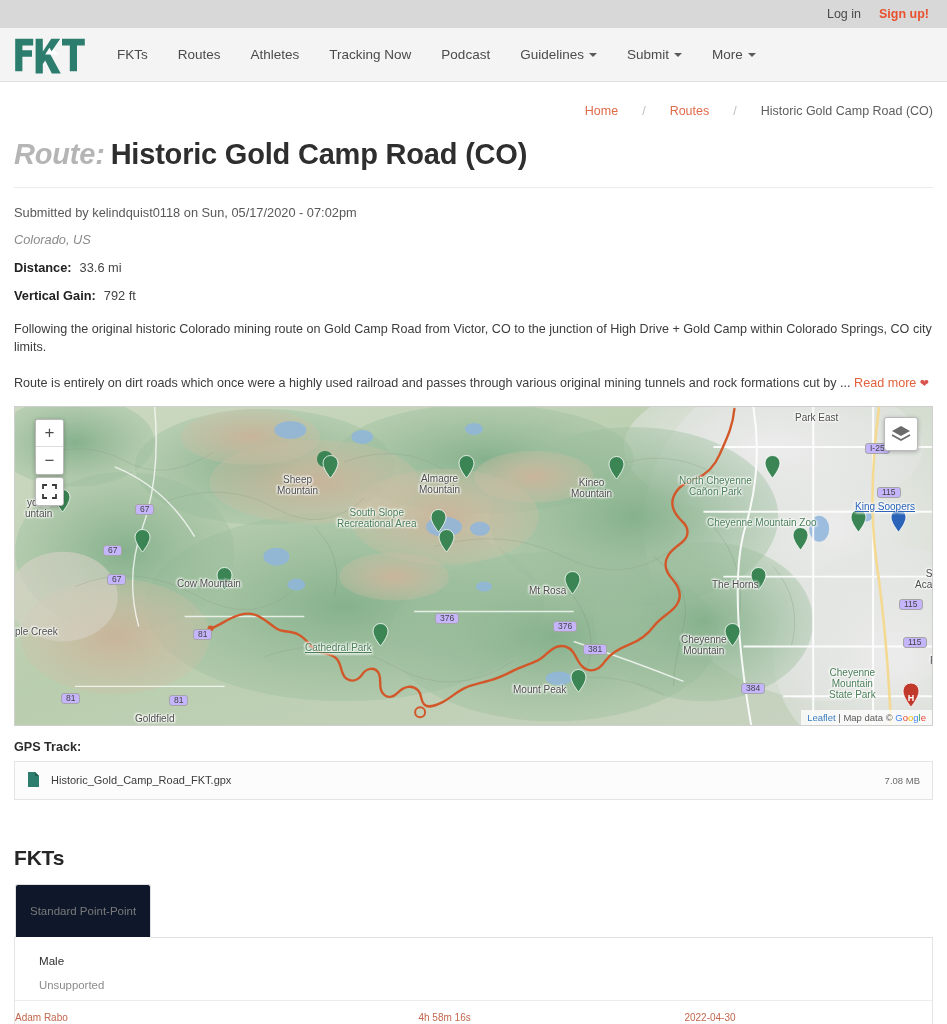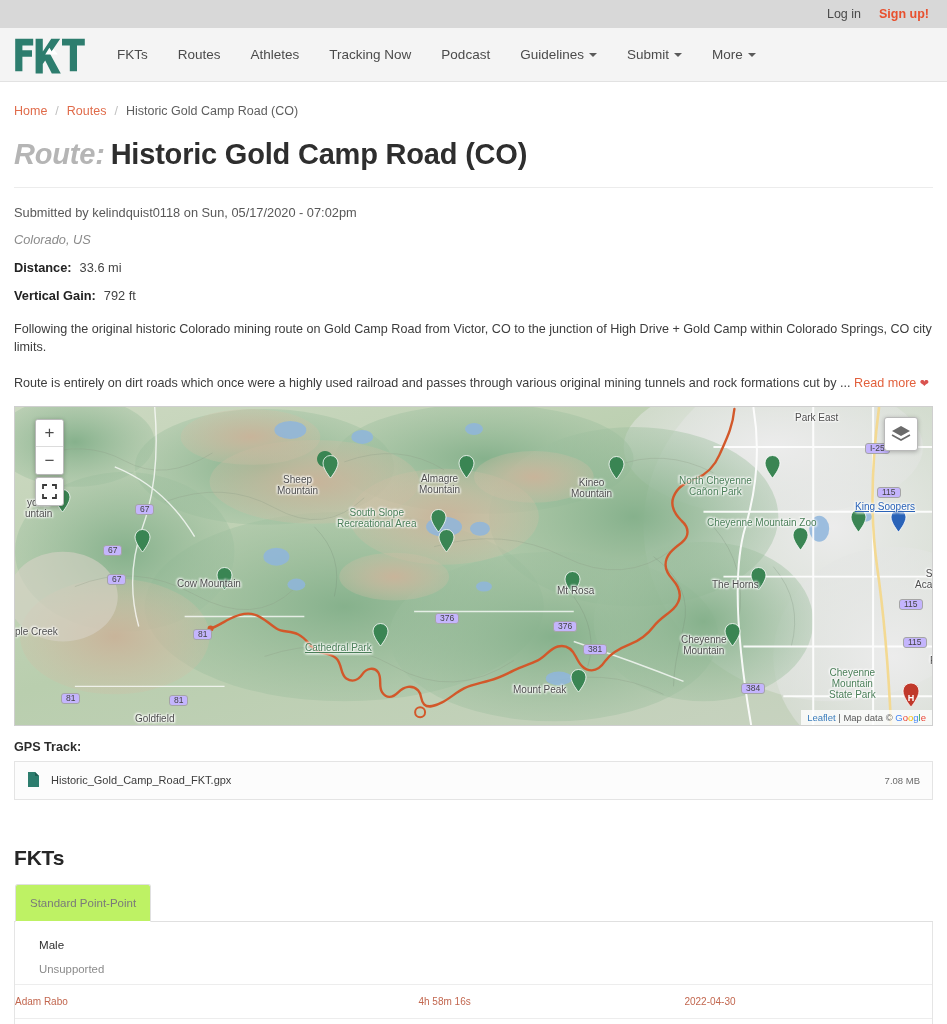--- a/index.html
+++ b/index.html
@@ -73,21 +73,22 @@
 
   
   .container { width: 947px; padding: 0 14px; }
 
   .breadcrumb {
     font-size: 12.5px;
     color: #8a8a8a;
     padding: 22px 0 0 0;
     display: flex;
     align-items: center;
-    gap: 0;
+    gap: 16px;
+    justify-content: flex-end;
   }
   .breadcrumb a { color: #e06b4a; text-decoration: none; }
   .breadcrumb .sep { color: #c0c0c0; margin: 0 8px; }
   .breadcrumb .current { color: #5e5e5e; }
 
   h1.page-title {
     font-size: 29px;
     font-weight: bold;
     color: #2e2e2e;
     margin: 20px 0 0 0;
@@ -243,22 +244,22 @@
   }
   .tabs {
     display: flex;
     align-items: flex-end;
     border-bottom: 1px solid #e0e0e0;
     padding-left: 1px;
   }
   .tab {
     font-size: 11.5px;
     color: #7a7a7a;
-    padding: 12px 14px;
-    background: #bef264;
+    padding: 20px 14px;
+    background: #0f172a;
     border: 1px solid #e0e0e0;
     border-bottom: 1px solid #fff;
     margin-bottom: -1px;
     cursor: pointer;
     border-radius: 3px 3px 0 0;
   }
   .tab-panel {
     border: 1px solid #e5e5e5;
     border-top: 0;
     padding: 16px 0 22px 0;
@@ -561,21 +562,21 @@
 Mountain</div>
         <div class="map-label park" style="left: 664px; top: 68px;">North Cheyenne
 Cañon Park</div>
         <div class="map-label store" style="left: 840px; top: 94px; text-decoration: underline;">King Soopers</div>
         <div class="map-label" style="left: 10px; top: 90px;">yolite
 untain</div>
         <div class="map-label park" style="left: 322px; top: 100px;">South Slope
 Recreational Area</div>
         <div class="map-label park" style="left: 692px; top: 110px;">Cheyenne Mountain Zoo</div>
         <div class="map-label" style="left: 162px; top: 171px;">Cow Mountain</div>
-        <div class="map-label" style="left: 542px; top: 178px;">Mt Rosa</div>
+        <div class="map-label" style="left: 514px; top: 178px;">Mt Rosa</div>
         <div class="map-label" style="left: 697px; top: 172px;">The Horns</div>
         <div class="map-label" style="left: 900px; top: 161px;">S Acade</div>
         <div class="map-label" style="left: 0px; top: 219px;">ple Creek</div>
         <div class="map-label park" style="left: 290px; top: 235px; text-decoration: underline;">Cathedral Park</div>
         <div class="map-label" style="left: 666px; top: 227px;">Cheyenne
 Mountain</div>
         <div class="map-label park" style="left: 814px; top: 260px;">Cheyenne
 Mountain
 State Park</div>
         <div class="map-label" style="left: 915px; top: 248px;">Fort</div>

